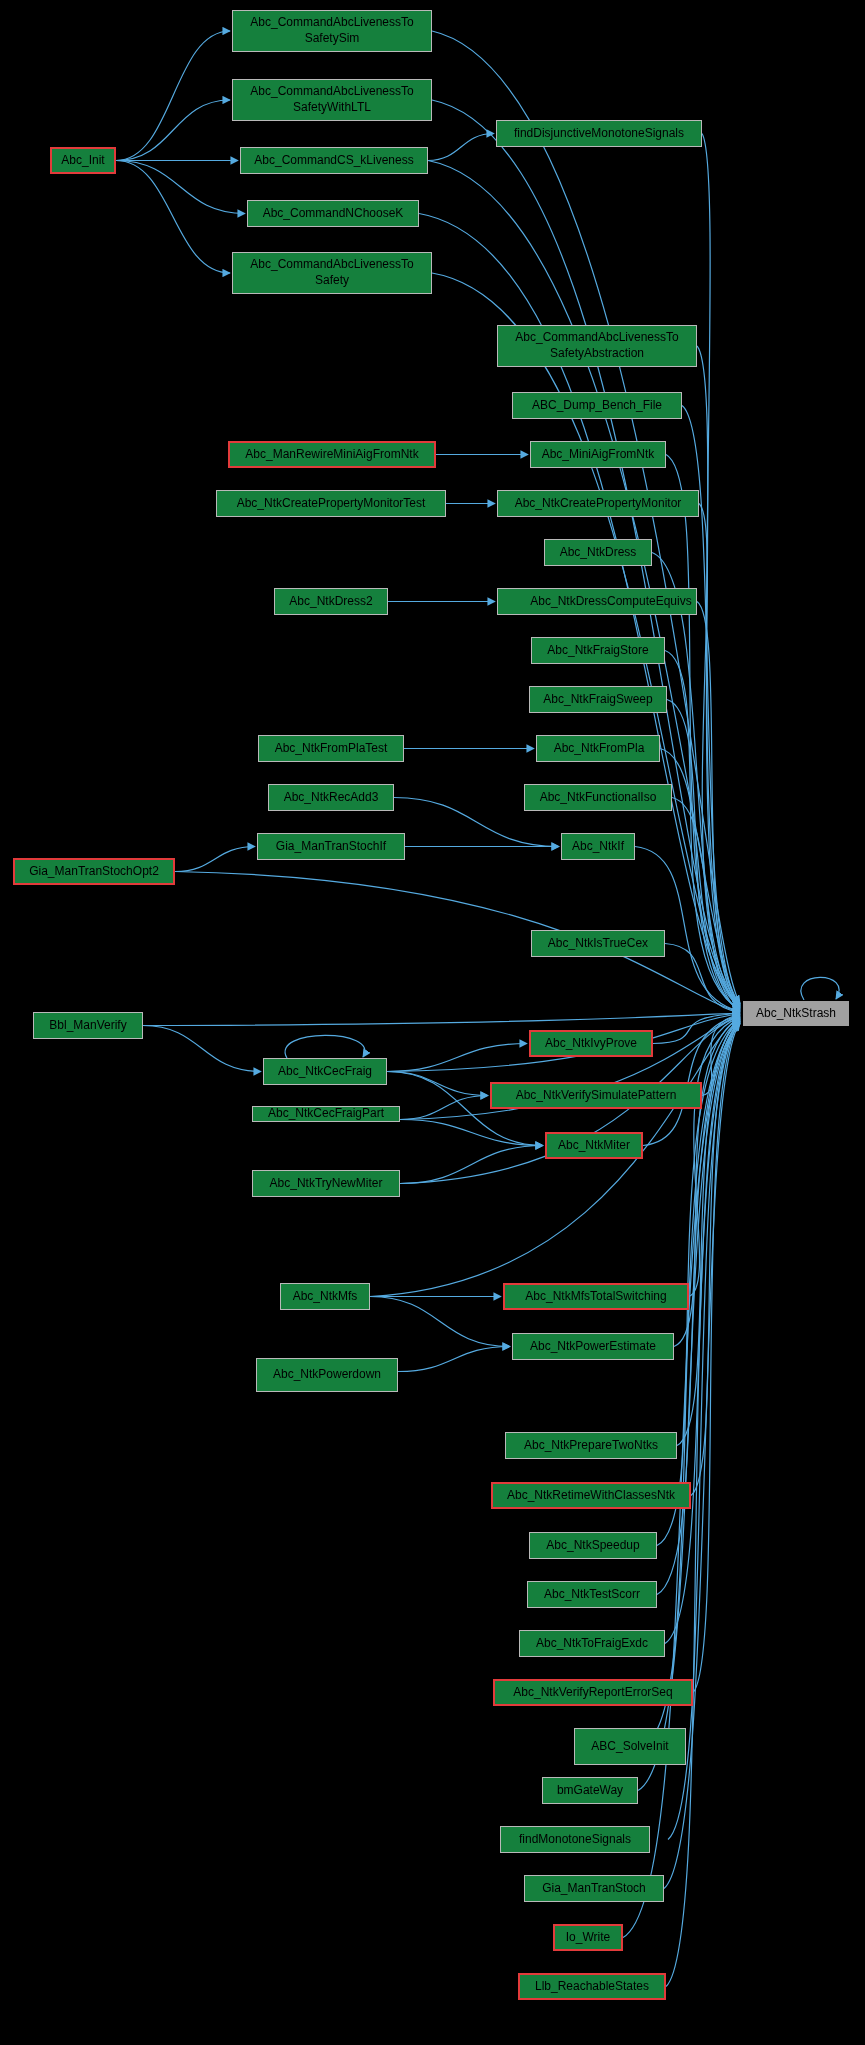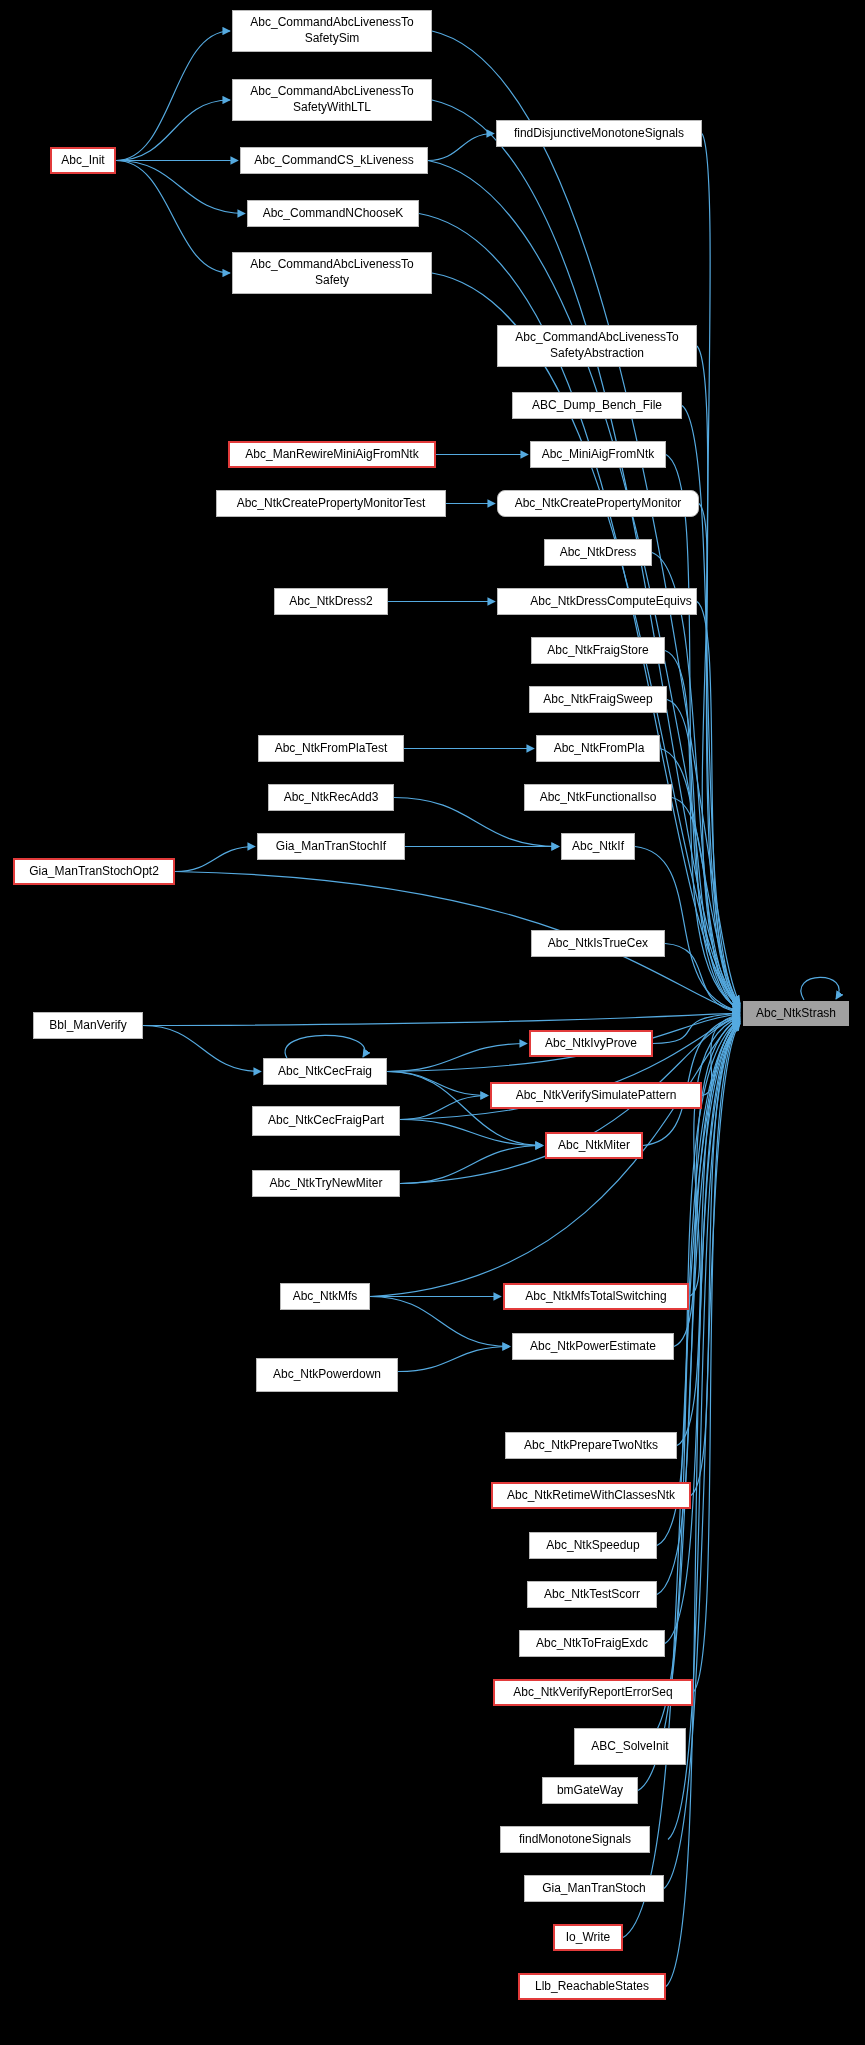--- a/index.html
+++ b/index.html
@@ -3,21 +3,21 @@
 <meta charset="utf-8">
 <style>
   html,body{margin:0;padding:0;background:#000;}
   #canvas{
     position:relative;width:865px;height:2045px;background:#000;
     overflow:hidden;font-family:"Liberation Sans","DejaVu Sans",sans-serif;
   }
   #edge-layer{position:absolute;left:0;top:0;width:865px;height:2045px;}
   .node{
     position:absolute;display:flex;flex-direction:column;justify-content:center;align-items:center;
-    background:#ffffff;border:1px solid #b9b9b9;color:#000;font-size:12px;line-height:1.3;
+    background:#15803d;border:1px solid #b9b9b9;color:#000;font-size:12px;line-height:1.3;
     text-align:center;box-sizing:border-box;padding:0 4px;cursor:pointer;white-space:nowrap;
   }
   .node.red{border:2px solid #e23b3b;}
   .node.target{background:#a0a0a0;border:1px solid #000;cursor:default;}
   .edge{fill:none;stroke:#55aae0;stroke-width:1.2px;}
 </style>
 </head>
 <body>
 
 <div id="canvas">
@@ -130,21 +130,21 @@
       </div>
       <div class="node red" style="left: 228px; top: 441px; width: 208px; height: 27px;">
         <span>Abc_ManRewireMiniAigFromNtk</span>
       </div>
       <div class="node" style="left: 530px; top: 441px; width: 136px; height: 27px;">
         <span>Abc_MiniAigFromNtk</span>
       </div>
       <div class="node" style="left: 216px; top: 490px; width: 230px; height: 27px;">
         <span>Abc_NtkCreatePropertyMonitorTest</span>
       </div>
-      <div class="node" style="left: 497px; top: 490px; width: 202px; height: 27px; border-radius: 8px;">
+      <div class="node" style="left: 497px; top: 490px; width: 202px; height: 27px;">
         <span>Abc_NtkCreatePropertyMonitor</span>
       </div>
       <div class="node" style="left: 544px; top: 539px; width: 108px; height: 27px;">
         <span>Abc_NtkDress</span>
       </div>
       <div class="node" style="left: 274px; top: 588px; width: 114px; height: 27px; justify-content: center;">
         <span>Abc_NtkDress2</span>
       </div>
       <div class="node" style="left: 497px; top: 588px; width: 200px; height: 27px; padding-left: 32px;">
         <span>Abc_NtkDressComputeEquivs</span>
@@ -187,21 +187,21 @@
       </div>
       <div class="node red" style="left: 529px; top: 1030px; width: 124px; height: 27px;">
         <span>Abc_NtkIvyProve</span>
       </div>
       <div class="node" style="left: 263px; top: 1058px; width: 124px; height: 27px;">
         <span>Abc_NtkCecFraig</span>
       </div>
       <div class="node red" style="left: 490px; top: 1082px; width: 212px; height: 27px;">
         <span>Abc_NtkVerifySimulatePattern</span>
       </div>
-      <div class="node" style="left: 252px; top: 1106px; width: 148px; height: 30px;">
+      <div class="node" style="left: 252px; top: 1106px; width: 148px; height: 16px;">
         <span>Abc_NtkCecFraigPart</span>
       </div>
       <div class="node red" style="left: 545px; top: 1132px; width: 98px; height: 27px;">
         <span>Abc_NtkMiter</span>
       </div>
       <div class="node" style="left: 252px; top: 1170px; width: 148px; height: 27px;">
         <span>Abc_NtkTryNewMiter</span>
       </div>
       <div class="node" style="left: 280px; top: 1283px; width: 90px; height: 27px;">
         <span>Abc_NtkMfs</span>

